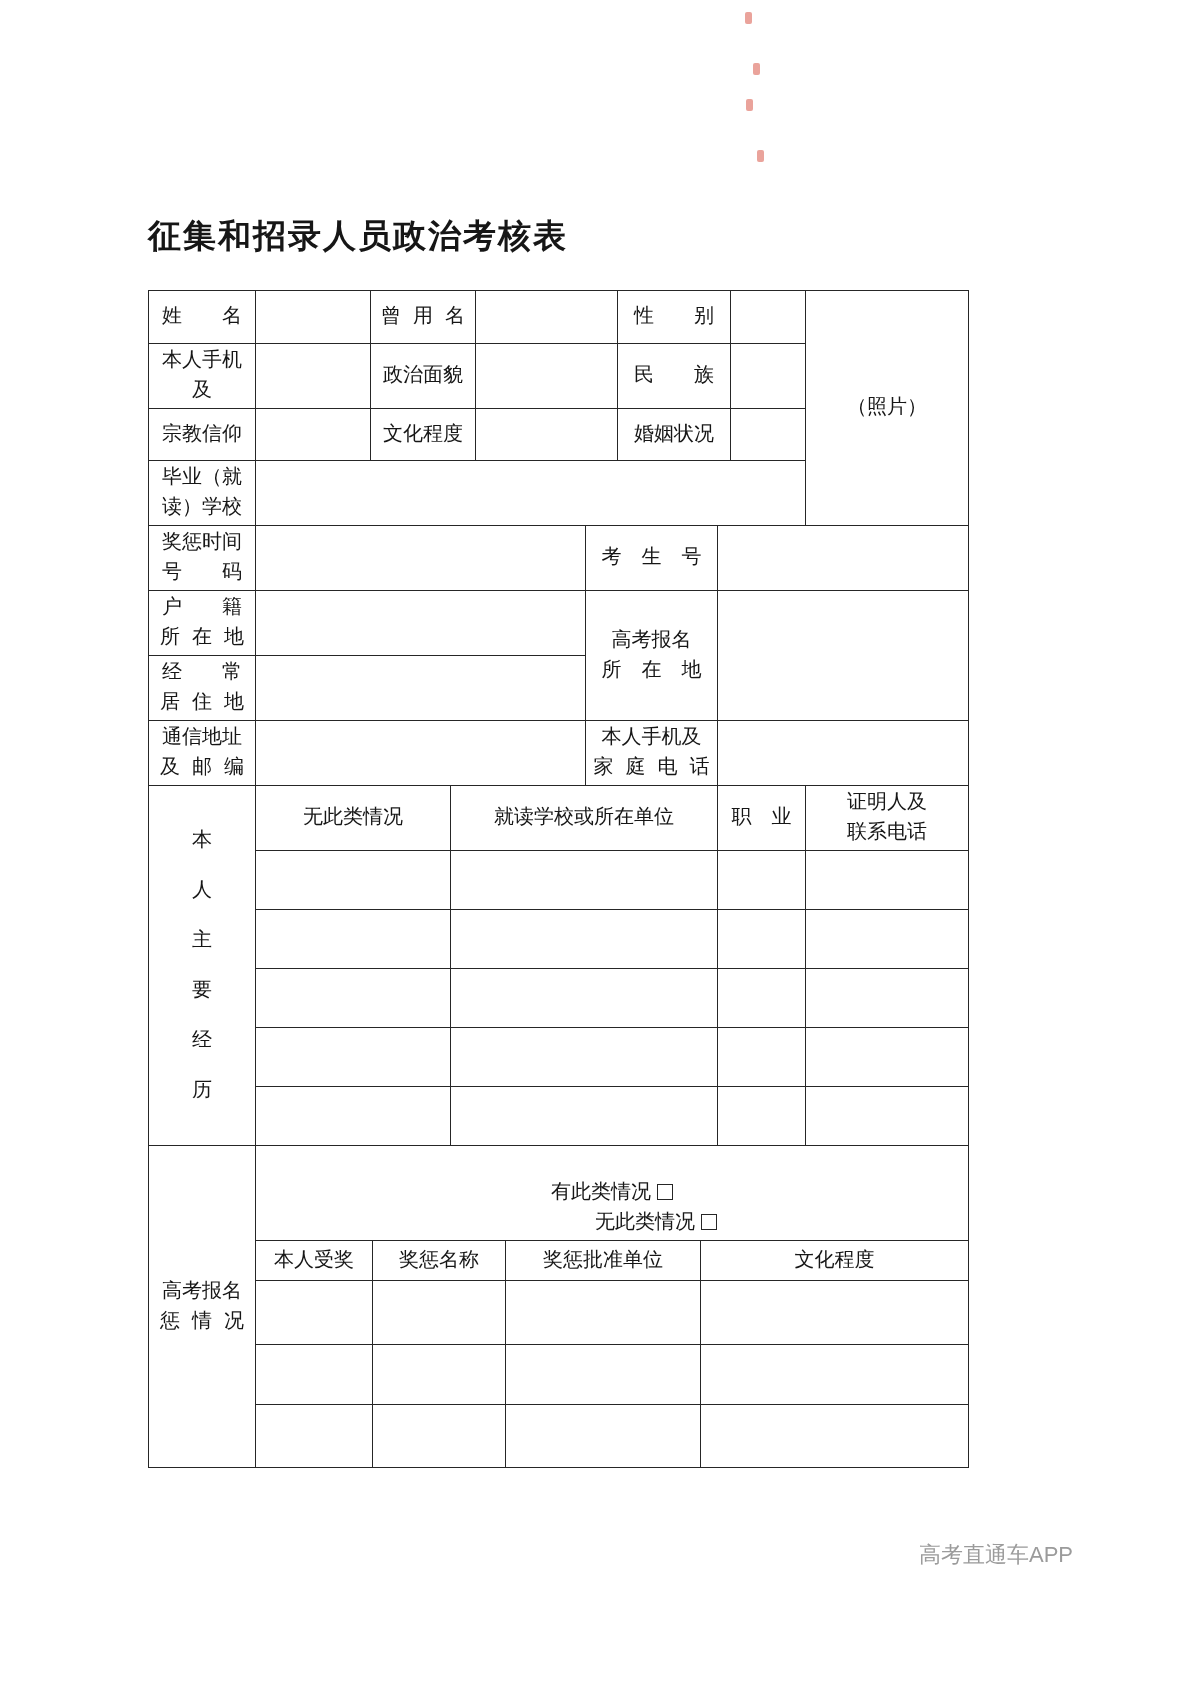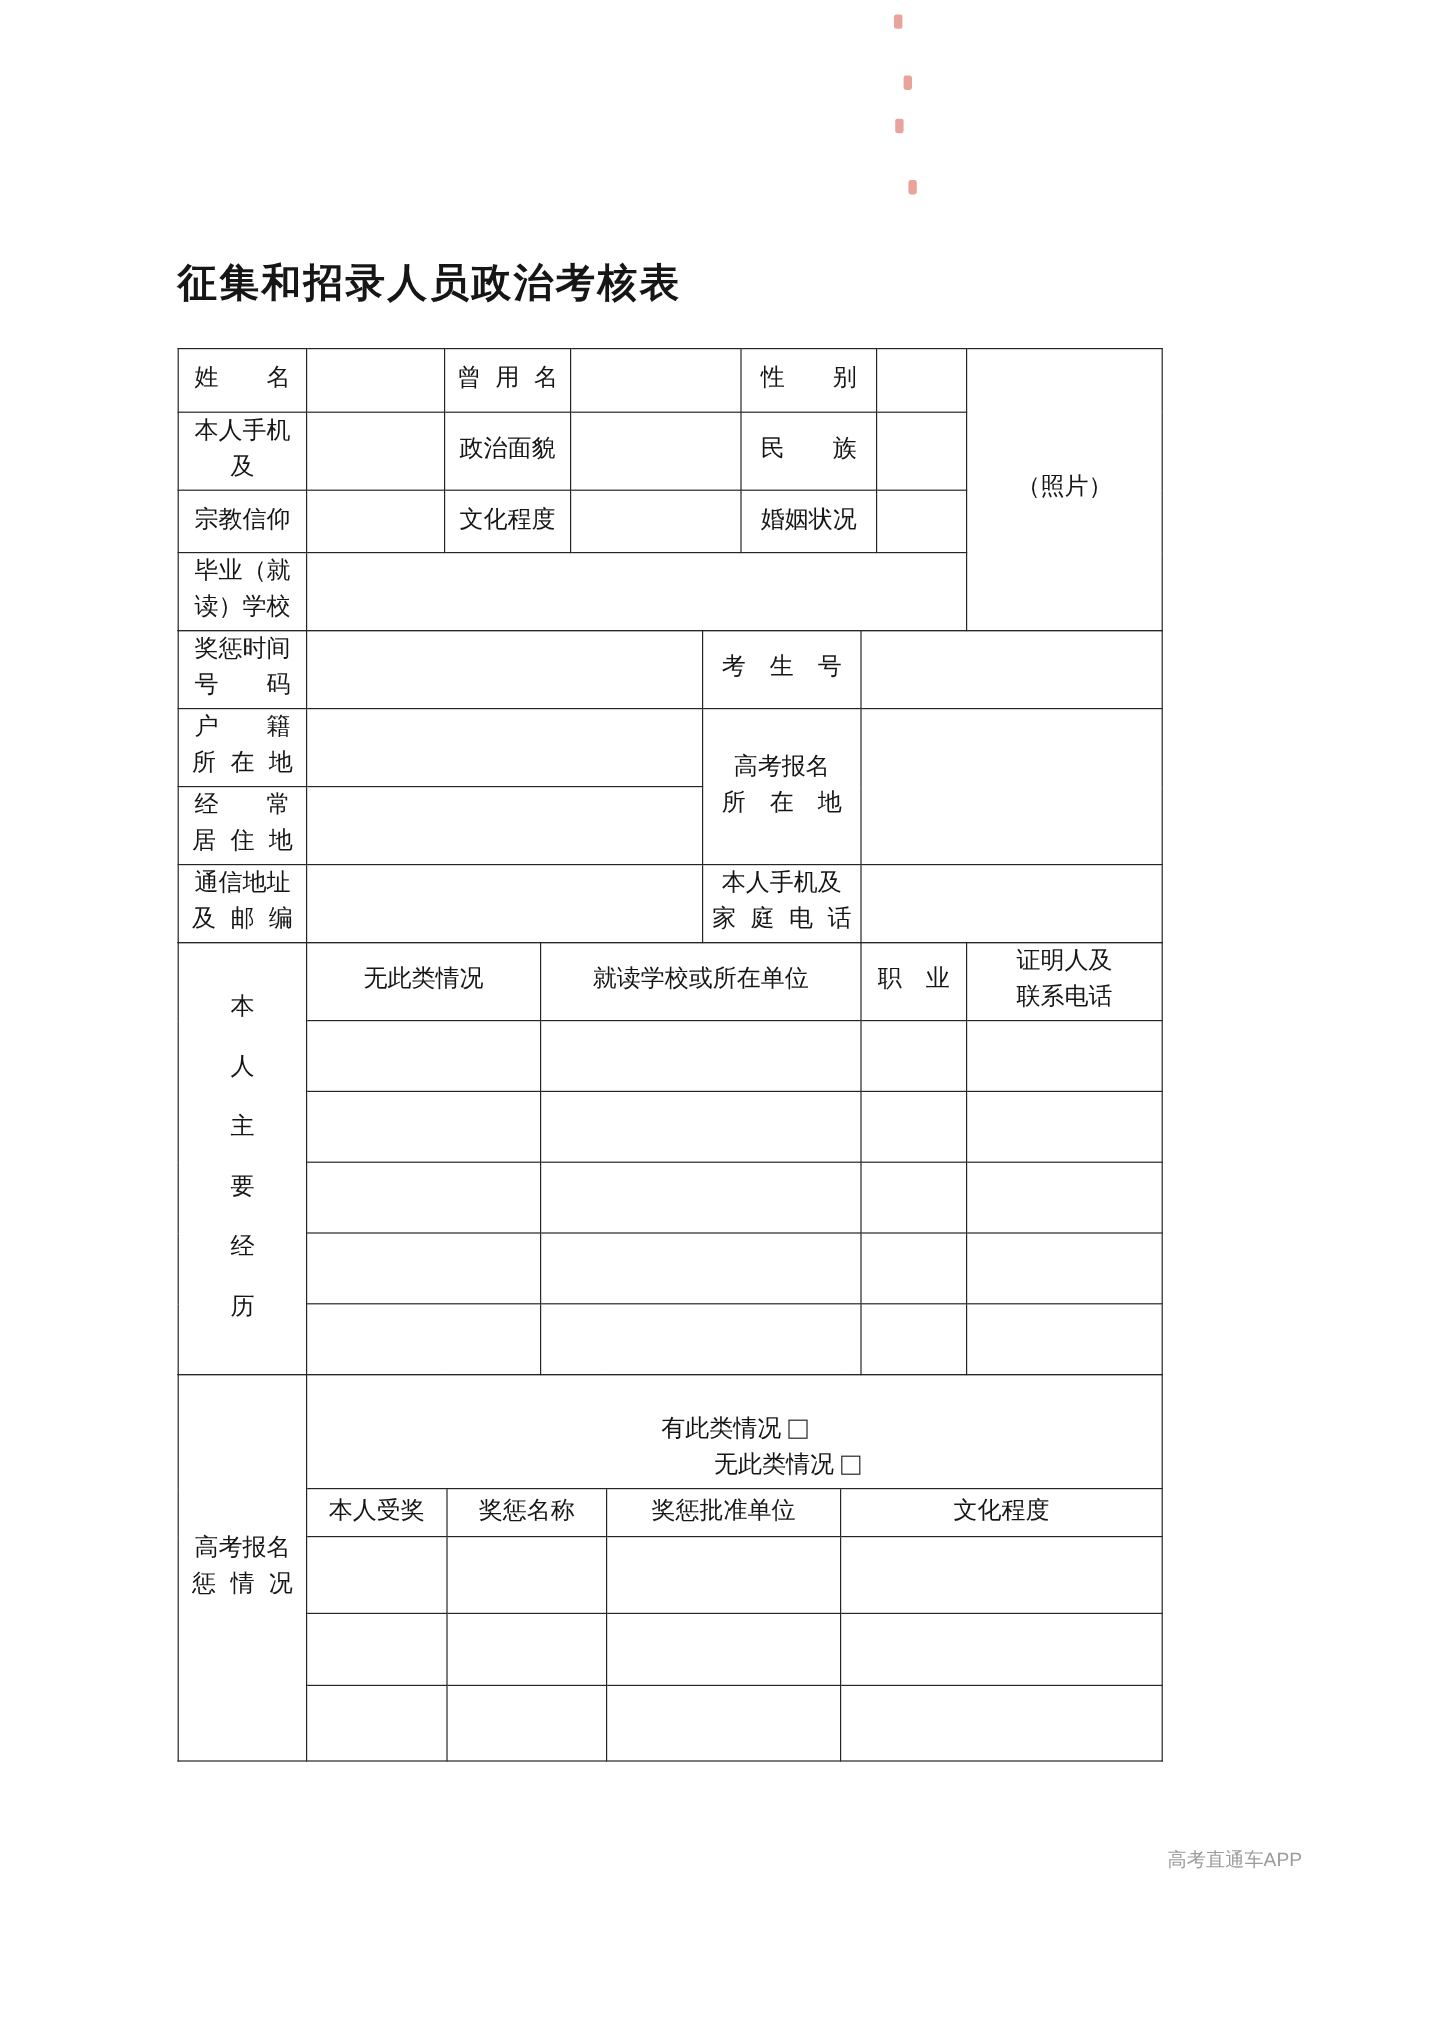--- a/index.html
+++ b/index.html
@@ -32,22 +32,22 @@
   }
   .vlabel { line-height: 2.5; }
   .cbx {
     display: inline-block; width: 16px; height: 16px;
     border: 1.5px solid #262626; vertical-align: -2px; margin-left: 6px;
     background: #fff;
   }
   .gap { margin-left: 88px; }
 
   .watermark {
-    position: absolute; top: 1540px; right: 106px;
-    font-size: 16px; color: #9b9b9b;
+    position: absolute; top: 1540px; right: 118px;
+    font-size: 22px; color: #9b9b9b;
     font-family: "Liberation Sans", "DejaVu Sans", sans-serif;
   }
 
   .red-mark { position: absolute; width: 7px; height: 12px; background: rgba(214, 72, 56, 0.5); border-radius: 2px; }
 </style>
 </head>
 <body>
 
 <div class="sheet">
 

